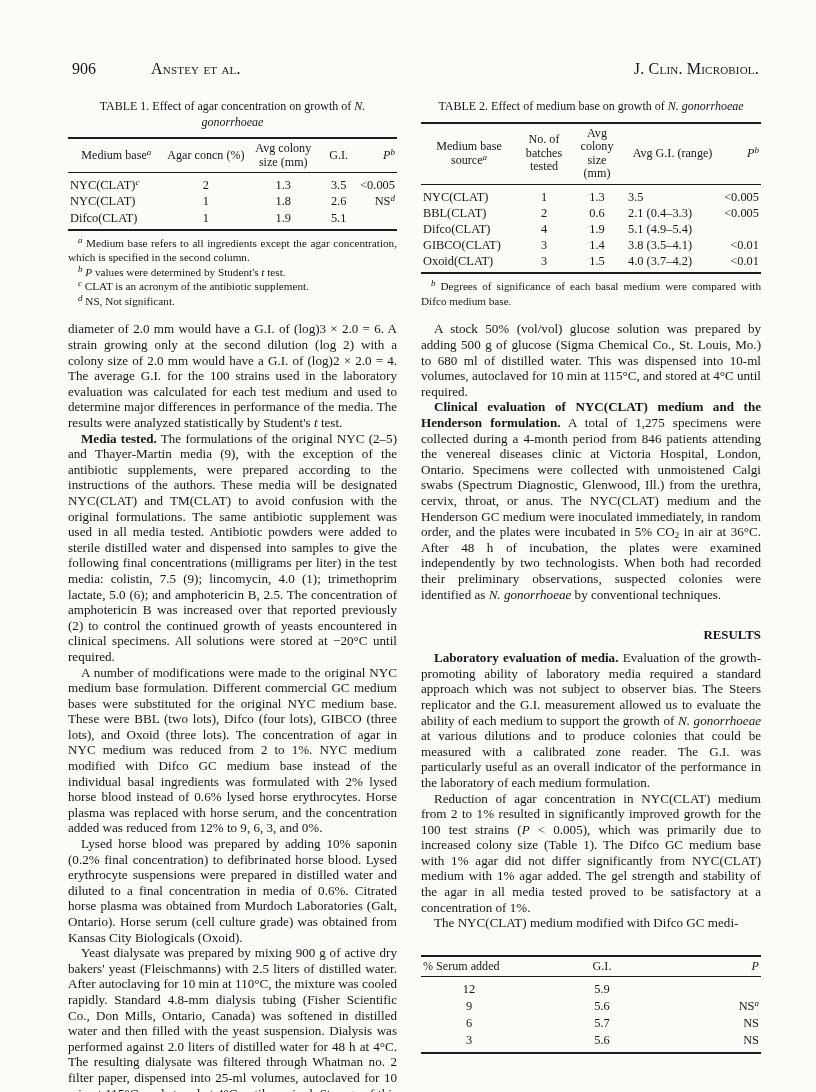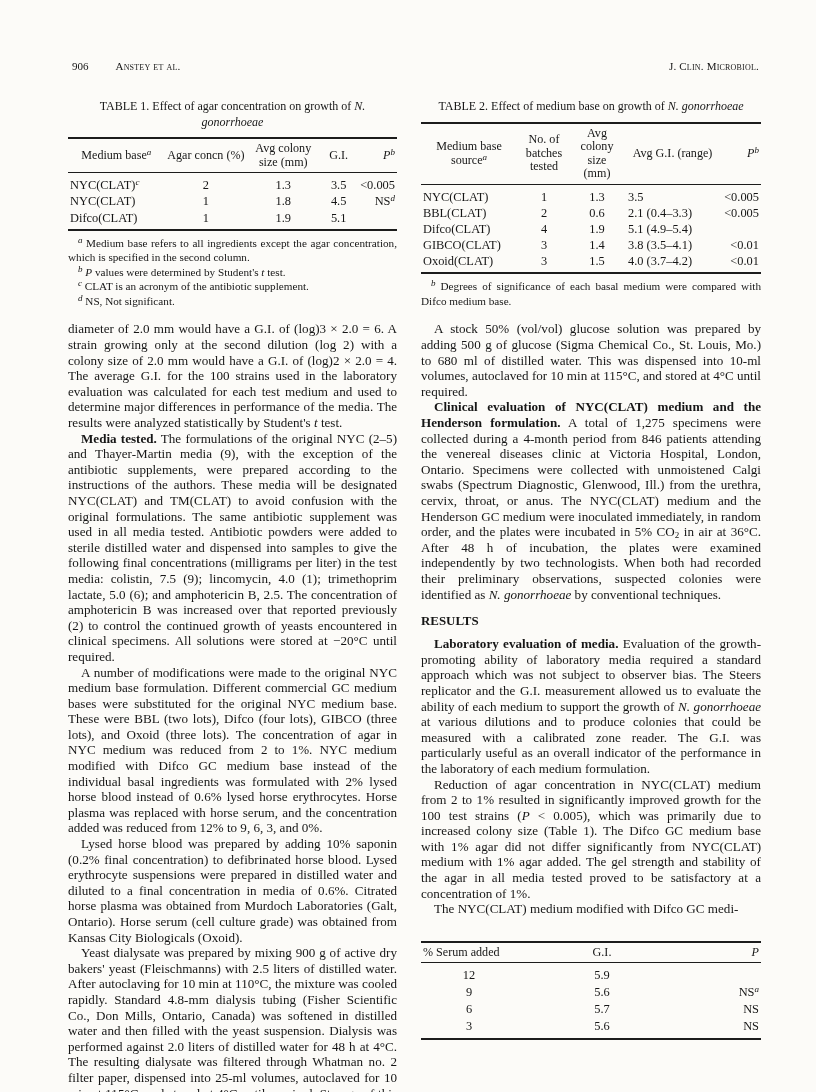--- a/index.html
+++ b/index.html
@@ -1,23 +1,23 @@
 <!DOCTYPE html>
 <html><head>
 <meta charset="utf-8">
 <style>
   html,body{margin:0;padding:0;background:#e9e7e2;}
   .page{position:relative;width:816px;height:1092px;background:#fcfbf8;color:#161616;
         font-family:"Liberation Serif", serif;overflow:hidden;}
 
   
   .header{position:absolute;top:60px;left:72px;right:57px;display:flex;
-          justify-content:space-between;font-size:11px;}
+          justify-content:space-between;font-size:16px;}
   .hleft{display:flex;gap:27px;}
-  .sc{font-variant:small-caps;letter-spacing:.2px;}
+  .sc{font-variant:small-caps;letter-spacing:.2px;margin-left:28px;}
 
   
   .col-left{position:absolute;left:68px;top:96px;width:329px;}
   .col-right{position:absolute;left:421px;top:96px;width:340px;}
 
   
   .tablewrap{margin-bottom:13px;}
   .tbl-title{font-size:12px;text-align:center;line-height:1.3;margin:3px 6px 7px;}
   table{width:100%;border-collapse:collapse;border-top:2px solid #1c1c1c;
         border-bottom:2px solid #1c1c1c;font-size:12.4px;}
@@ -43,21 +43,21 @@
   .t3 th:nth-child(2),.t3 td:nth-child(2){text-align:center;}
   .t3 th:nth-child(3),.t3 td:nth-child(3){width:70px;text-align:right;}
   .t3 tbody td{line-height:1.36;}
 
   .fns{margin-top:5px;font-size:11.2px;line-height:1.3;}
   .fn{text-indent:10px;text-align:justify;}
 
   
   .body-text p{margin:0;font-size:13.1px;line-height:15.6px;text-align:justify;}
   .body-text p.ind{text-indent:13px;}
-  .section-head{text-align:left;font-weight:bold;font-size:12.9px;margin:12px 0 7px;}
+  .section-head{text-align:right;font-weight:bold;font-size:12.9px;margin:26px 0 7px;}
   .gap-top{margin-top:24px;}
 
   sup{font-size:9px;line-height:0;vertical-align:baseline;position:relative;top:-0.45em;}
   sub{font-size:9px;line-height:0;vertical-align:baseline;position:relative;bottom:-0.25em;}
 </style>
 </head>
 <body>
 
 <div class="page">
 
@@ -87,21 +87,21 @@
               <td>NYC(CLAT)<sup style="font-style: italic;">c</sup></td>
               <td>2</td>
               <td>1.3</td>
               <td>3.5</td>
               <td>&lt;0.005</td>
             </tr>
             <tr>
               <td>NYC(CLAT)</td>
               <td>1</td>
               <td>1.8</td>
-              <td>4.5</td>
+              <td>2.6</td>
               <td>NS<sup style="font-style: italic;">d</sup></td>
             </tr>
             <tr>
               <td>Difco(CLAT)</td>
               <td>1</td>
               <td>1.9</td>
               <td>5.1</td>
               <td></td>
             </tr>
           </tbody>

